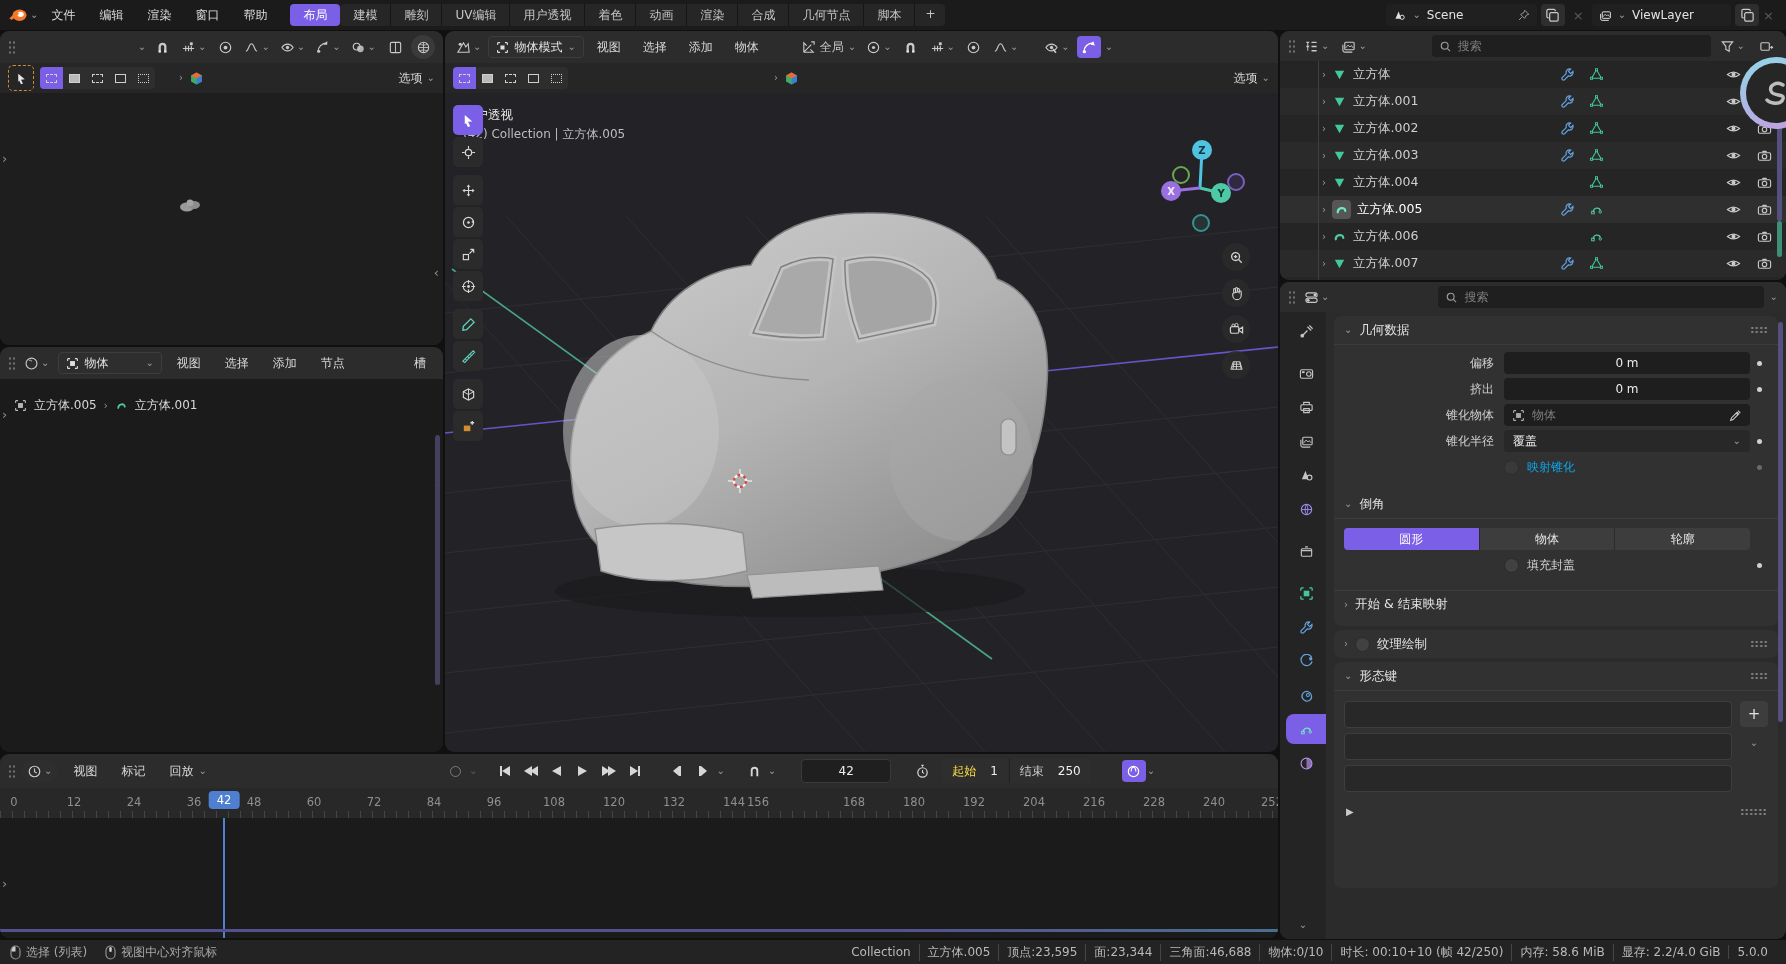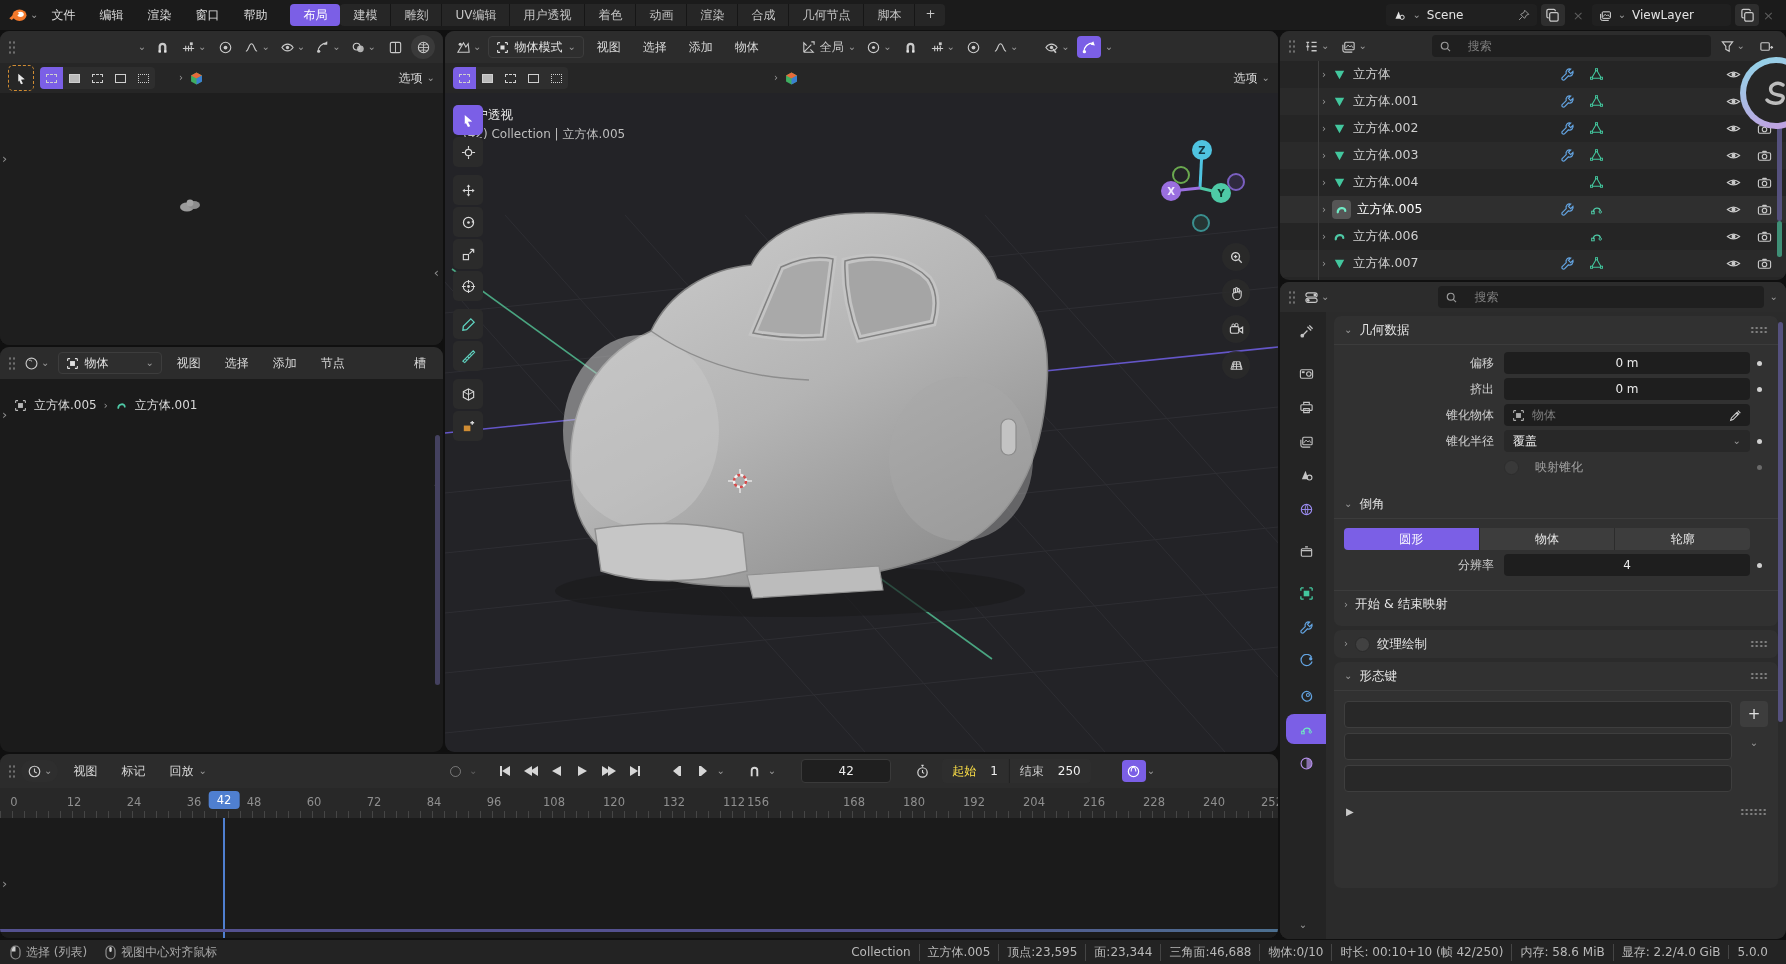--- a/index.html
+++ b/index.html
@@ -48,21 +48,21 @@
   .vtool.on { background:#7b5fe6; }
   .navbtn { width:28px; height:28px; border-radius:50%; background:#2b2b2bcc; display:flex;
     align-items:center; justify-content:center; color:#cfcfcf; margin-bottom:8px; }
   
   .olrow { height:27px; display:flex; align-items:center; padding-left:42px; gap:6px; color:#cfcfcf; }
   .olrow:nth-child(odd) { background:#2a2a2a; }
   .olrow:nth-child(even) { background:#252525; }
   .olname { font-size:12.5px; }
   .olspacer { flex:1; }
   .chip { background:#565656; border-radius:4px; padding:2px; display:flex; }
-  .searchbox { display:flex; align-items:center; gap:16px; background:#1f1f1f; border-radius:4px;
+  .searchbox { display:flex; align-items:center; gap:6px; background:#1f1f1f; border-radius:4px;
     height:22px; padding:0 7px; }
   .searchbox input { background:transparent; border:none; outline:none; color:#cfcfcf;
     font-family:inherit; font-size:12px; width:100%; }
   .searchbox input::placeholder { color:#7e7e7e; }
   
   .ptab { width:40px; height:30px; display:flex; align-items:center; justify-content:center;
     border-radius:8px 0 0 8px; margin:4px 0 4px 6px; color:#c3c3c3; }
   .ptab.on { background:#7b5fe6; color:#e9fff7; }
   .panel { background:#313131; border-radius:7px; margin:4px 8px; }
   .phead { height:28px; display:flex; align-items:center; gap:7px; padding:0 10px; color:#e4e4e4;
@@ -1012,43 +1012,44 @@
           <div class="pfield" style="justify-content:flex-start;padding:0 9px;background:#282828">
             <span>覆盖</span>
             <span class="chev" style="margin-left:auto">⌄</span>
           </div>
           <span class="pdot"></span>
         </div>
         <div class="prow">
           <span class="plabel"></span>
           <div style="flex:1" class="hflex">
             <span class="ckc" style="opacity:.55"></span>
-            <span style="margin-left:16px;color:#a3a3a3">映射锥化</span>
+            <span style="margin-left:8px;color:#0ea5e9">映射锥化</span>
           </div>
           <span class="pdot" style="color:#6a6a6a"></span>
         </div>
 
         <div class="phead" style="margin-top:10px">
           <span class="chev">⌄</span>
           <span>倒角</span>
         </div>
         <div style="border-top:1px solid #3c3c3c;padding-top:7px">
           <div class="prow">
             <div class="seg" style="margin-left:10px">
               <div class="on">圆形</div>
               <div>物体</div>
               <div>轮廓</div>
             </div>
             <span class="pdot" style="color:transparent"></span>
           </div>
           <div class="prow">
-            <span class="plabel">分辨率</span>
-            <div class="pfield">
-                <span>4</span>
-              </div>
+            <span class="plabel"></span>
+            <div style="flex:1" class="hflex">
+              <span class="ckc"></span>
+              <span style="margin-left:8px">填充封盖</span>
+            </div>
             <span class="pdot"></span>
           </div>
         </div>
         <div class="phead" style="margin-top:12px;border-top:1px solid #3c3c3c">
           <span class="chev">›</span>
           <span>开始 &amp; 结束映射</span>
         </div>
       </div>
     </div>
 
@@ -1182,21 +1183,21 @@
     <span class="tick" style="left:134px">24</span>
     <span class="tick" style="left:194px">36</span>
     <span class="tick" style="left:254px">48</span>
     <span class="tick" style="left:314px">60</span>
     <span class="tick" style="left:374px">72</span>
     <span class="tick" style="left:434px">84</span>
     <span class="tick" style="left:494px">96</span>
     <span class="tick" style="left:554px">108</span>
     <span class="tick" style="left:614px">120</span>
     <span class="tick" style="left:674px">132</span>
-    <span class="tick" style="left:734px">112</span>
+    <span class="tick" style="left:734px">144</span>
     <span class="tick" style="left:758px">156</span>
     <span class="tick" style="left:854px">168</span>
     <span class="tick" style="left:914px">180</span>
     <span class="tick" style="left:974px">192</span>
     <span class="tick" style="left:1034px">204</span>
     <span class="tick" style="left:1094px">216</span>
     <span class="tick" style="left:1154px">228</span>
     <span class="tick" style="left:1214px">240</span>
     <span class="tick" style="left:1272px">252</span>
     <div class="abs" style="left:224px;top:3px;transform:translateX(-50%);background:#4f7fd0;color:#fff;border-radius:4px;padding:2px 8px;font-size:11.5px">42</div>

